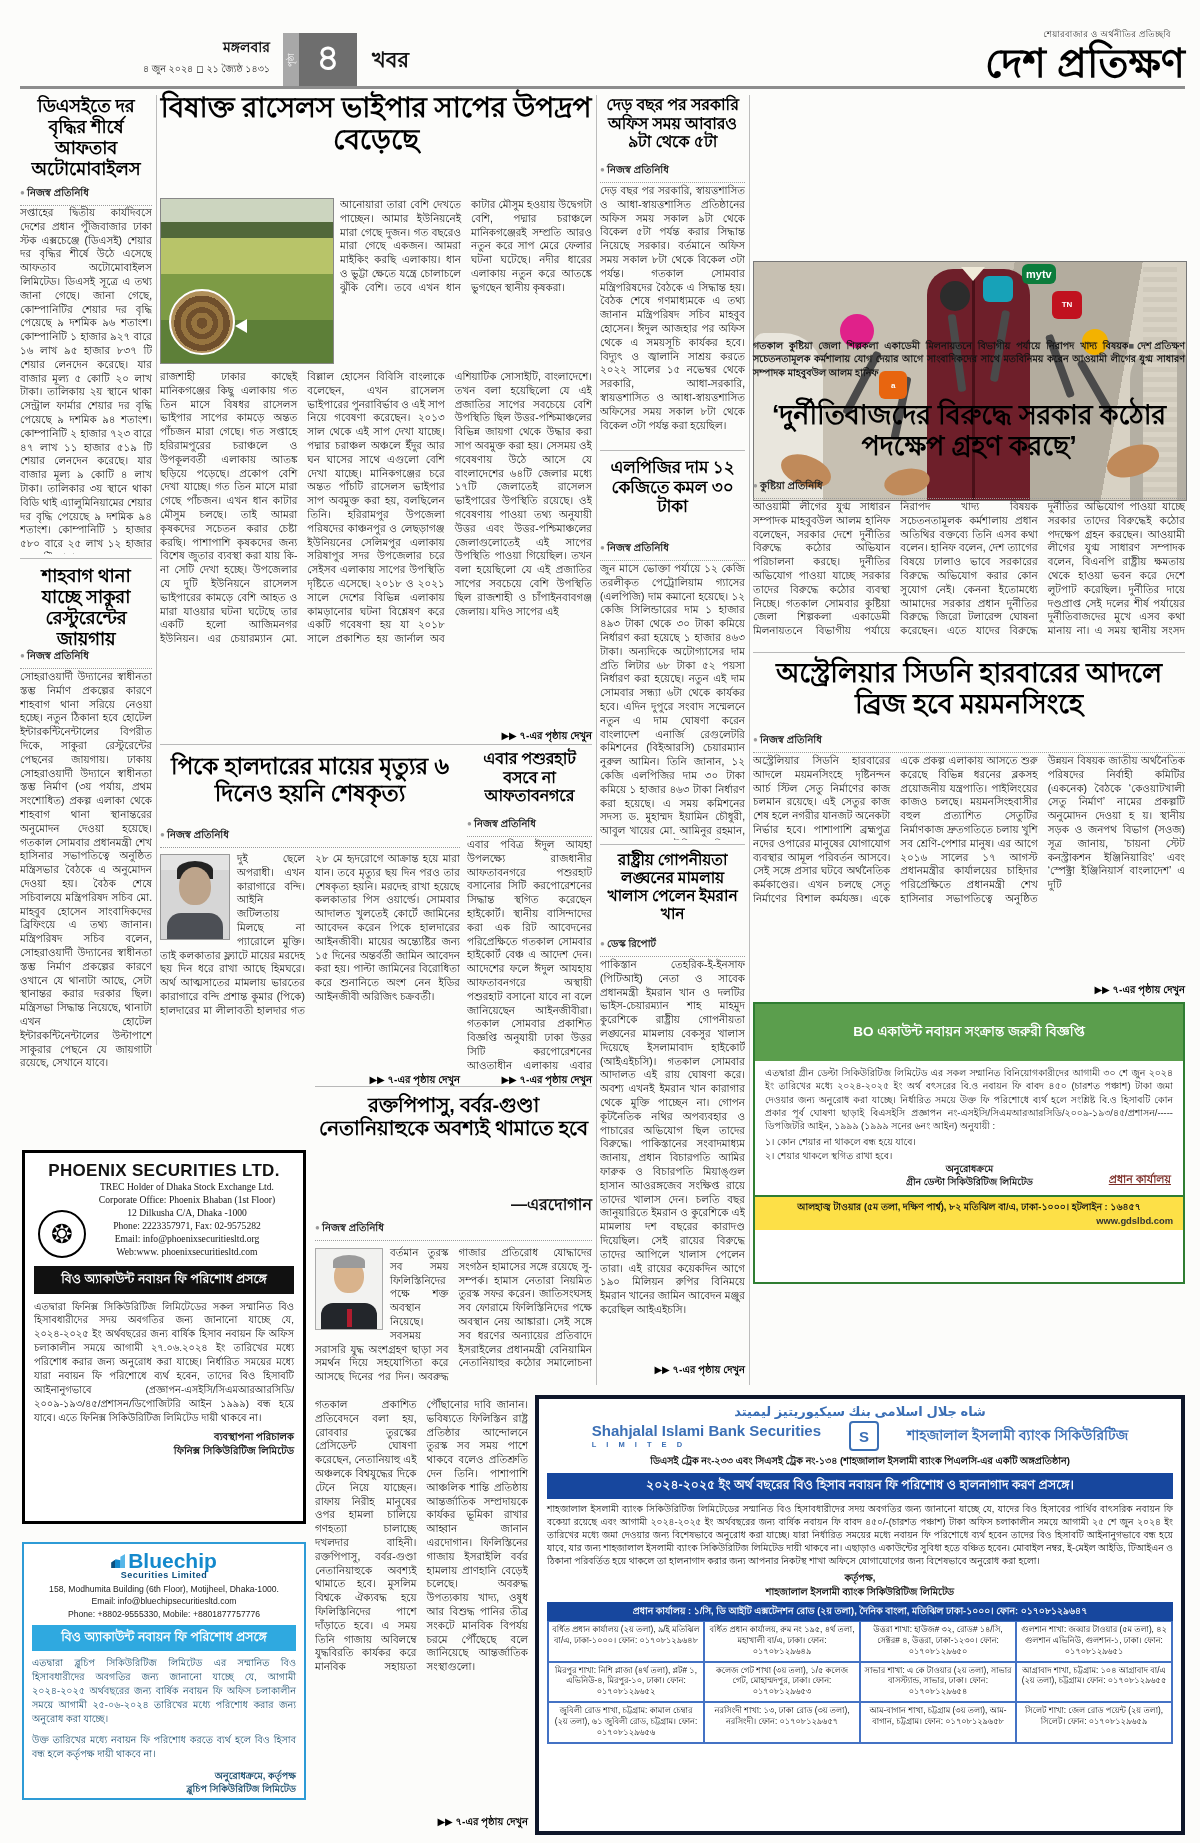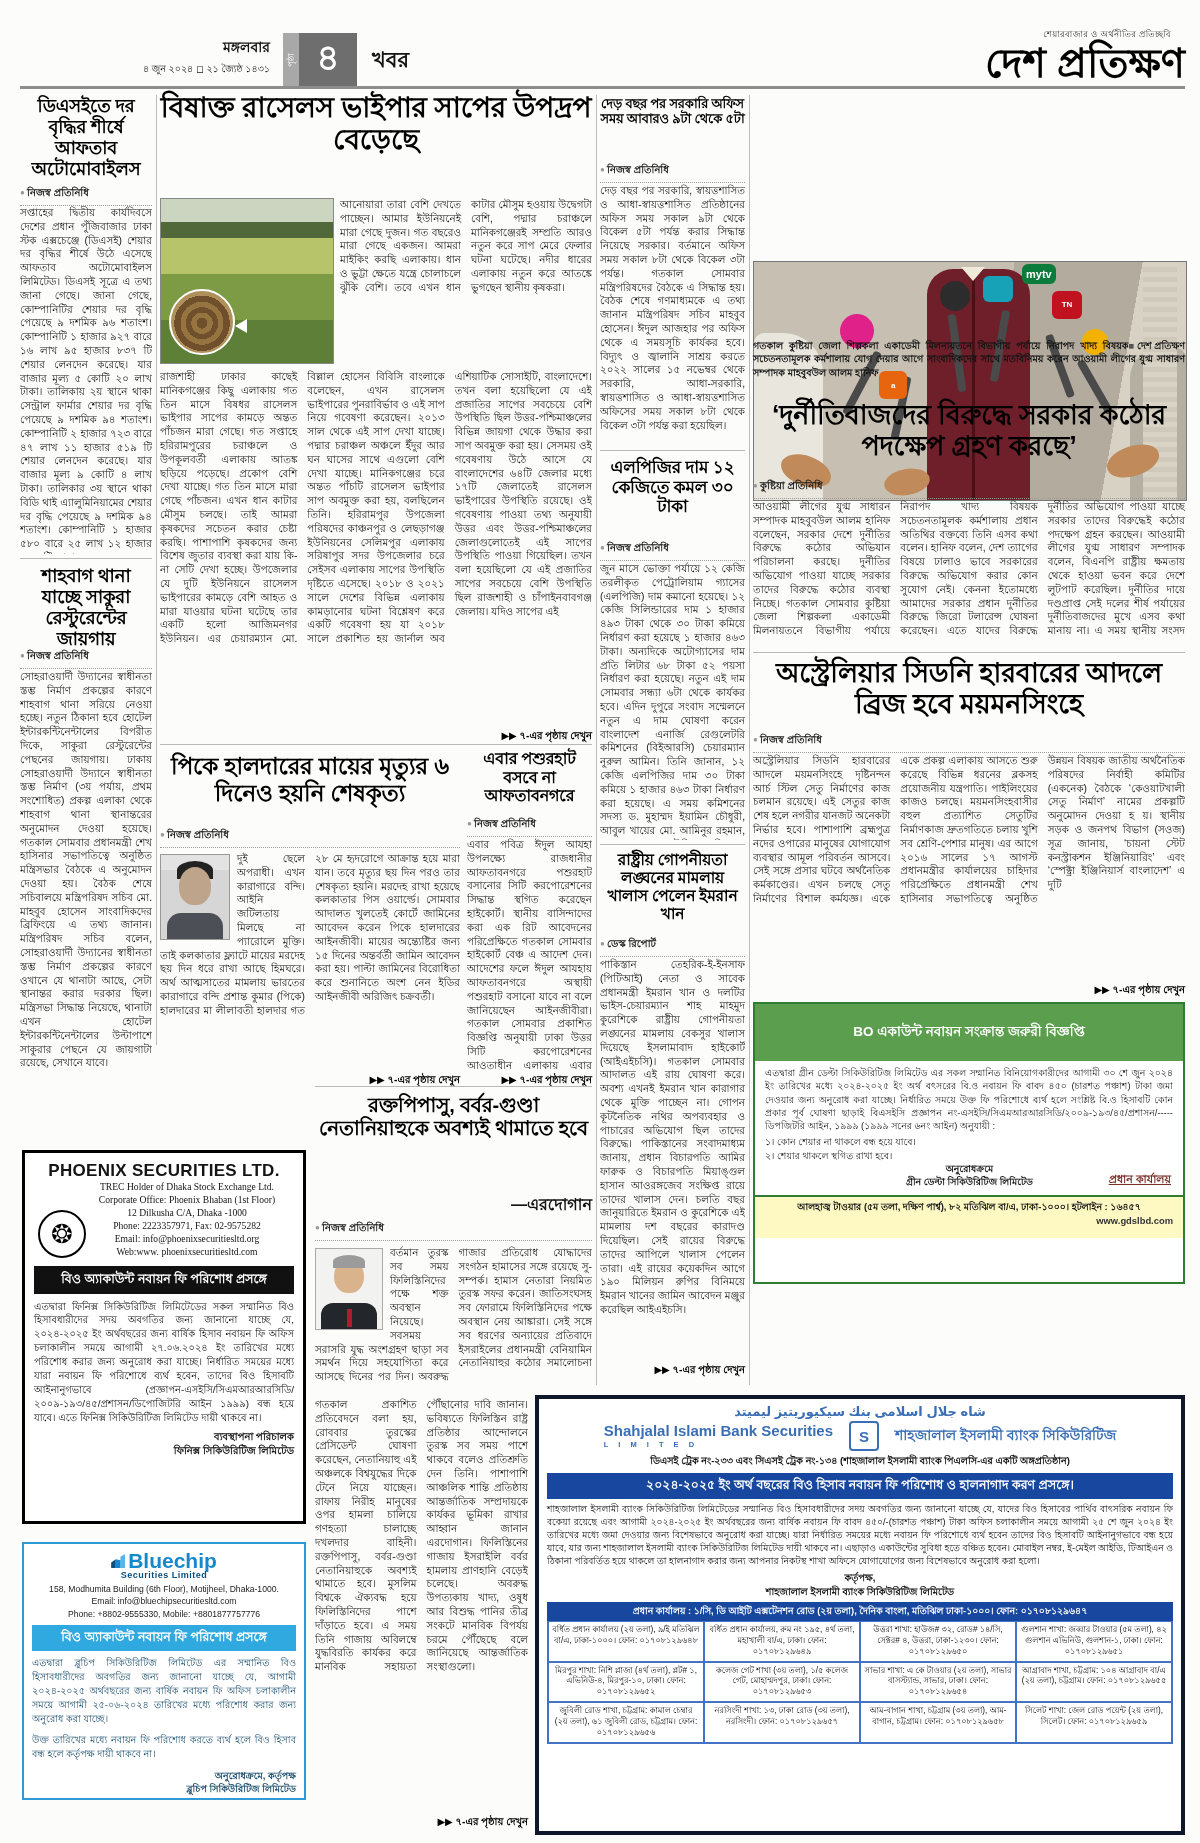--- a/index.html
+++ b/index.html
@@ -77,28 +77,28 @@
   .ad-gd{border:2px solid #2f7d32;background:#fff;box-sizing:border-box}
   .gd-top{display:flex;justify-content:space-between;align-items:center;padding:6px 10px 4px}
   .gd-trec{font-size:8.8px;font-weight:700;line-height:1.35;color:#222}
   .gd-logo{display:flex;align-items:center;gap:6px}
   .gd-sq{width:36px;height:36px;background:#00843d;border-radius:4px;display:flex;align-items:center;justify-content:center;
      color:#ffd200;font-size:24px;font-weight:800}
   .gd-nm{font-size:16px;font-weight:800;line-height:1.02;color:#111;letter-spacing:.3px}
   .gd-ban{background:#5b9e4d;color:#fff;font-size:13.5px;font-weight:800;text-align:center;padding:17px 2px}
   .gd-bd{font-size:9.4px;line-height:1.42;text-align:justify;padding:5px 10px 0;color:#222}
   .gd-items{font-size:9.4px;padding:2px 10px;line-height:1.5;color:#222}
-  .gd-bot{position:relative;background:#fef9c3;border-top:2px solid #2f7d32;margin-top:4px;padding:3px 10px 12px}
+  .gd-bot{position:relative;background:#fde047;border-top:2px solid #2f7d32;margin-top:4px;padding:3px 10px 4px}
   .gd-sign{position:absolute;right:150px;top:-34px;font-size:9.4px;font-weight:700;text-align:center;line-height:1.35}
   .gd-hq{position:absolute;right:12px;top:-26px;font-size:11px;font-weight:800;color:#7b2d26;text-decoration:underline}
   .gd-addr{font-size:9.4px;font-weight:700;text-align:center}
   .gd-site{font-size:9.4px;font-weight:700;text-align:right;color:#333}
   .ad-sj{border:4px solid #0f172a;background:#fff;box-sizing:border-box;padding:5px 8px}
   .sj-ar{text-align:center;font-size:13px;color:#3b6fb5;font-weight:700}
-  .sj-row{display:flex;align-items:center;justify-content:center;gap:16px;margin-top:2px}
+  .sj-row{display:flex;align-items:center;justify-content:center;gap:28px;margin-top:2px}
   .sj-en{font-size:15px;font-weight:800;color:#3b6fb5;line-height:1}
   .sj-lim{font-size:7.5px;letter-spacing:4px;color:#3b6fb5;font-weight:700;margin-top:2px}
   .sj-sq{width:26px;height:26px;border:2px solid #3b6fb5;border-radius:4px;color:#3b6fb5;
       display:flex;align-items:center;justify-content:center;font-size:15px;font-weight:800}
   .sj-bn{font-size:14px;font-weight:800;color:#3b6fb5}
   .sj-trec{text-align:center;font-size:9.6px;font-weight:700;margin-top:3px;color:#111}
   .sj-ban{background:#17479e;color:#fff;font-size:12.5px;font-weight:800;text-align:center;padding:3px 2px;margin-top:4px}
   .sj-bd{font-size:9.2px;line-height:1.42;text-align:justify;margin-top:4px;color:#111}
   .sj-sg{text-align:center;font-size:9.6px;font-weight:800;margin-top:3px;line-height:1.4}
   .sj-ho{background:#17479e;color:#fff;font-size:9.3px;font-weight:700;text-align:center;padding:2px;margin-top:4px}
@@ -173,21 +173,21 @@
     <div class="head"></div>
       <div class="hair"></div>
       <div class="suit"></div>
       <div class="tie"></div>
   </div>
   <span>বর্তমান তুরস্ক সব সময় ফিলিস্তিনিদের পক্ষে শক্ত অবস্থান নিয়েছে। সবসময় সরাসরি যুদ্ধ অংশগ্রহণ ছাড়া সব সমর্থন দিয়ে সহযোগিতা করে আসছে দিনের পর দিন। অবরুদ্ধ গাজার প্রতিরোধ যোদ্ধাদের সংগঠন হামাসের সঙ্গে রয়েছে সু-সম্পর্ক। হামাস নেতারা নিয়মিত তুরস্ক সফর করেন। জাতিসংঘসহ সব ফোরামে ফিলিস্তিনিদের পক্ষে অবস্থান নেয় আঙ্কারা। সেই সঙ্গে সব ধরণের অন্যায়ের প্রতিবাদে ইসরাইলের প্রধানমন্ত্রী বেনিয়ামিন নেতানিয়াহুর কঠোর সমালোচনা করেন তুর্কি প্রেসিডেন্ট রিসেপ তাইয়্যেপ এরদোগান।</span>
 </div>
 <div class="abs bodytxt cols2" style="left:315px;top:1398px;width:213px;height:412px">গতকাল প্রকাশিত প্রতিবেদনে বলা হয়, রোববার তুরস্কের প্রেসিডেন্ট ঘোষণা করেছেন, নেতানিয়াহু এই অঞ্চলকে বিশ্বযুদ্ধের দিকে টেনে নিয়ে যাচ্ছেন। রাফায় নিরীহ মানুষের ওপর হামলা চালিয়ে গণহত্যা চালাচ্ছে দখলদার বাহিনী। রক্তপিপাসু, বর্বর-গুণ্ডা নেতানিয়াহুকে অবশ্যই থামাতে হবে। মুসলিম বিশ্বকে ঐক্যবদ্ধ হয়ে ফিলিস্তিনিদের পাশে দাঁড়াতে হবে। এ সময় তিনি গাজায় অবিলম্বে যুদ্ধবিরতি কার্যকর করে মানবিক সহায়তা পৌঁছানোর দাবি জানান। ভবিষ্যতে ফিলিস্তিন রাষ্ট্র প্রতিষ্ঠার আন্দোলনে তুরস্ক সব সময় পাশে থাকবে বলেও প্রতিশ্রুতি দেন তিনি। পাশাপাশি আঞ্চলিক শান্তি প্রতিষ্ঠায় আন্তর্জাতিক সম্প্রদায়কে কার্যকর ভূমিকা রাখার আহ্বান জানান এরদোগান। ফিলিস্তিনের গাজায় ইসরাইলি বর্বর হামলায় প্রাণহানি বেড়েই চলেছে। অবরুদ্ধ উপত্যকায় খাদ্য, ওষুধ আর বিশুদ্ধ পানির তীব্র সংকটে মানবিক বিপর্যয় চরমে পৌঁছেছে বলে জানিয়েছে আন্তর্জাতিক সংস্থাগুলো।</div>
 <div class="abs contline" style="left:395px;top:1814px;width:133px">৭-এর পৃষ্ঠায় দেখুন</div>
 
-<div class="abs hl" style="left:600px;top:96px;width:145px;font-size:13px">দেড় বছর পর সরকারি অফিস সময় আবারও ৯টা থেকে ৫টা</div>
+<div class="abs hl" style="left:600px;top:96px;width:145px;font-size:16px">দেড় বছর পর সরকারি অফিস সময় আবারও ৯টা থেকে ৫টা</div>
 <div class="abs byline" style="left:600px;top:162px;width:145px">নিজস্ব প্রতিনিধি</div>
 <div class="abs bodytxt" style="left:600px;top:184px;width:145px;height:262px">দেড় বছর পর সরকারি, স্বায়ত্তশাসিত ও আধা-স্বায়ত্তশাসিত প্রতিষ্ঠানের অফিস সময় সকাল ৯টা থেকে বিকেল ৫টা পর্যন্ত করার সিদ্ধান্ত নিয়েছে সরকার। বর্তমানে অফিস সময় সকাল ৮টা থেকে বিকেল ৩টা পর্যন্ত। গতকাল সোমবার মন্ত্রিপরিষদের বৈঠকে এ সিদ্ধান্ত হয়। বৈঠক শেষে গণমাধ্যমকে এ তথ্য জানান মন্ত্রিপরিষদ সচিব মাহবুব হোসেন। ঈদুল আজহার পর অফিস থেকে এ সময়সূচি কার্যকর হবে। বিদ্যুৎ ও জ্বালানি সাশ্রয় করতে ২০২২ সালের ১৫ নভেম্বর থেকে সরকারি, আধা-সরকারি, স্বায়ত্তশাসিত ও আধা-স্বায়ত্তশাসিত অফিসের সময় সকাল ৮টা থেকে বিকেল ৩টা পর্যন্ত করা হয়েছিল।</div>
 <div class="abs hrule" style="left:600px;top:450px;width:145px"></div>
 <div class="abs hl" style="left:600px;top:458px;width:145px;font-size:17px">এলপিজির দাম ১২ কেজিতে কমল ৩০ টাকা</div>
 <div class="abs byline" style="left:600px;top:540px;width:145px">নিজস্ব প্রতিনিধি</div>
 <div class="abs bodytxt" style="left:600px;top:562px;width:145px;height:278px">জুন মাসে ভোক্তা পর্যায়ে ১২ কেজি তরলীকৃত পেট্রোলিয়াম গ্যাসের (এলপিজি) দাম কমানো হয়েছে। ১২ কেজি সিলিন্ডারের দাম ১ হাজার ৪৯৩ টাকা থেকে ৩০ টাকা কমিয়ে নির্ধারণ করা হয়েছে ১ হাজার ৪৬৩ টাকা। অন্যদিকে অটোগ্যাসের দাম প্রতি লিটার ৬৮ টাকা ৫২ পয়সা নির্ধারণ করা হয়েছে। নতুন এই দাম সোমবার সন্ধ্যা ৬টা থেকে কার্যকর হবে। এদিন দুপুরে সংবাদ সম্মেলনে নতুন এ দাম ঘোষণা করেন বাংলাদেশ এনার্জি রেগুলেটরি কমিশনের (বিইআরসি) চেয়ারম্যান নুরুল আমিন। তিনি জানান, ১২ কেজি এলপিজির দাম ৩০ টাকা কমিয়ে ১ হাজার ৪৬৩ টাকা নির্ধারণ করা হয়েছে। এ সময় কমিশনের সদস্য ড. মুহাম্মদ ইয়ামিন চৌধুরী, আবুল খায়ের মো. আমিনুর রহমান, ড. মো. হেলাল উদ্দিন, কমিশনের সচিব ব্যারিস্টার খালেদ মাহমুদ উপস্থিত ছিলেন।</div>
 <div class="abs hrule" style="left:600px;top:844px;width:145px"></div>
 <div class="abs hl" style="left:600px;top:851px;width:145px;font-size:15.5px">রাষ্ট্রীয় গোপনীয়তা লঙ্ঘনের মামলায় খালাস পেলেন ইমরান খান</div>
 <div class="abs byline" style="left:600px;top:936px;width:145px">ডেস্ক রিপোর্ট</div>
 <div class="abs bodytxt" style="left:600px;top:958px;width:145px;height:400px">পাকিস্তান তেহরিক-ই-ইনসাফ (পিটিআই) নেতা ও সাবেক প্রধানমন্ত্রী ইমরান খান ও দলটির ভাইস-চেয়ারম্যান শাহ মাহমুদ কুরেশিকে রাষ্ট্রীয় গোপনীয়তা লঙ্ঘনের মামলায় বেকসুর খালাস দিয়েছে ইসলামাবাদ হাইকোর্ট (আইএইচসি)। গতকাল সোমবার আদালত এই রায় ঘোষণা করে। অবশ্য এখনই ইমরান খান কারাগার থেকে মুক্তি পাচ্ছেন না। গোপন কূটনৈতিক নথির অপব্যবহার ও পাচারের অভিযোগ ছিল তাদের বিরুদ্ধে। পাকিস্তানের সংবাদমাধ্যম জানায়, প্রধান বিচারপতি আমির ফারুক ও বিচারপতি মিয়াঙ্গুল হাসান আওরঙ্গজেব সংক্ষিপ্ত রায়ে তাদের খালাস দেন। চলতি বছর জানুয়ারিতে ইমরান ও কুরেশিকে এই মামলায় দশ বছরের কারাদণ্ড দিয়েছিল। সেই রায়ের বিরুদ্ধে তাদের আপিলে খালাস পেলেন তারা। এই রায়ের কয়েকদিন আগে ১৯০ মিলিয়ন রুপির বিনিময়ে ইমরান খানের জামিন আবেদন মঞ্জুর করেছিল আইএইচসি।</div>

